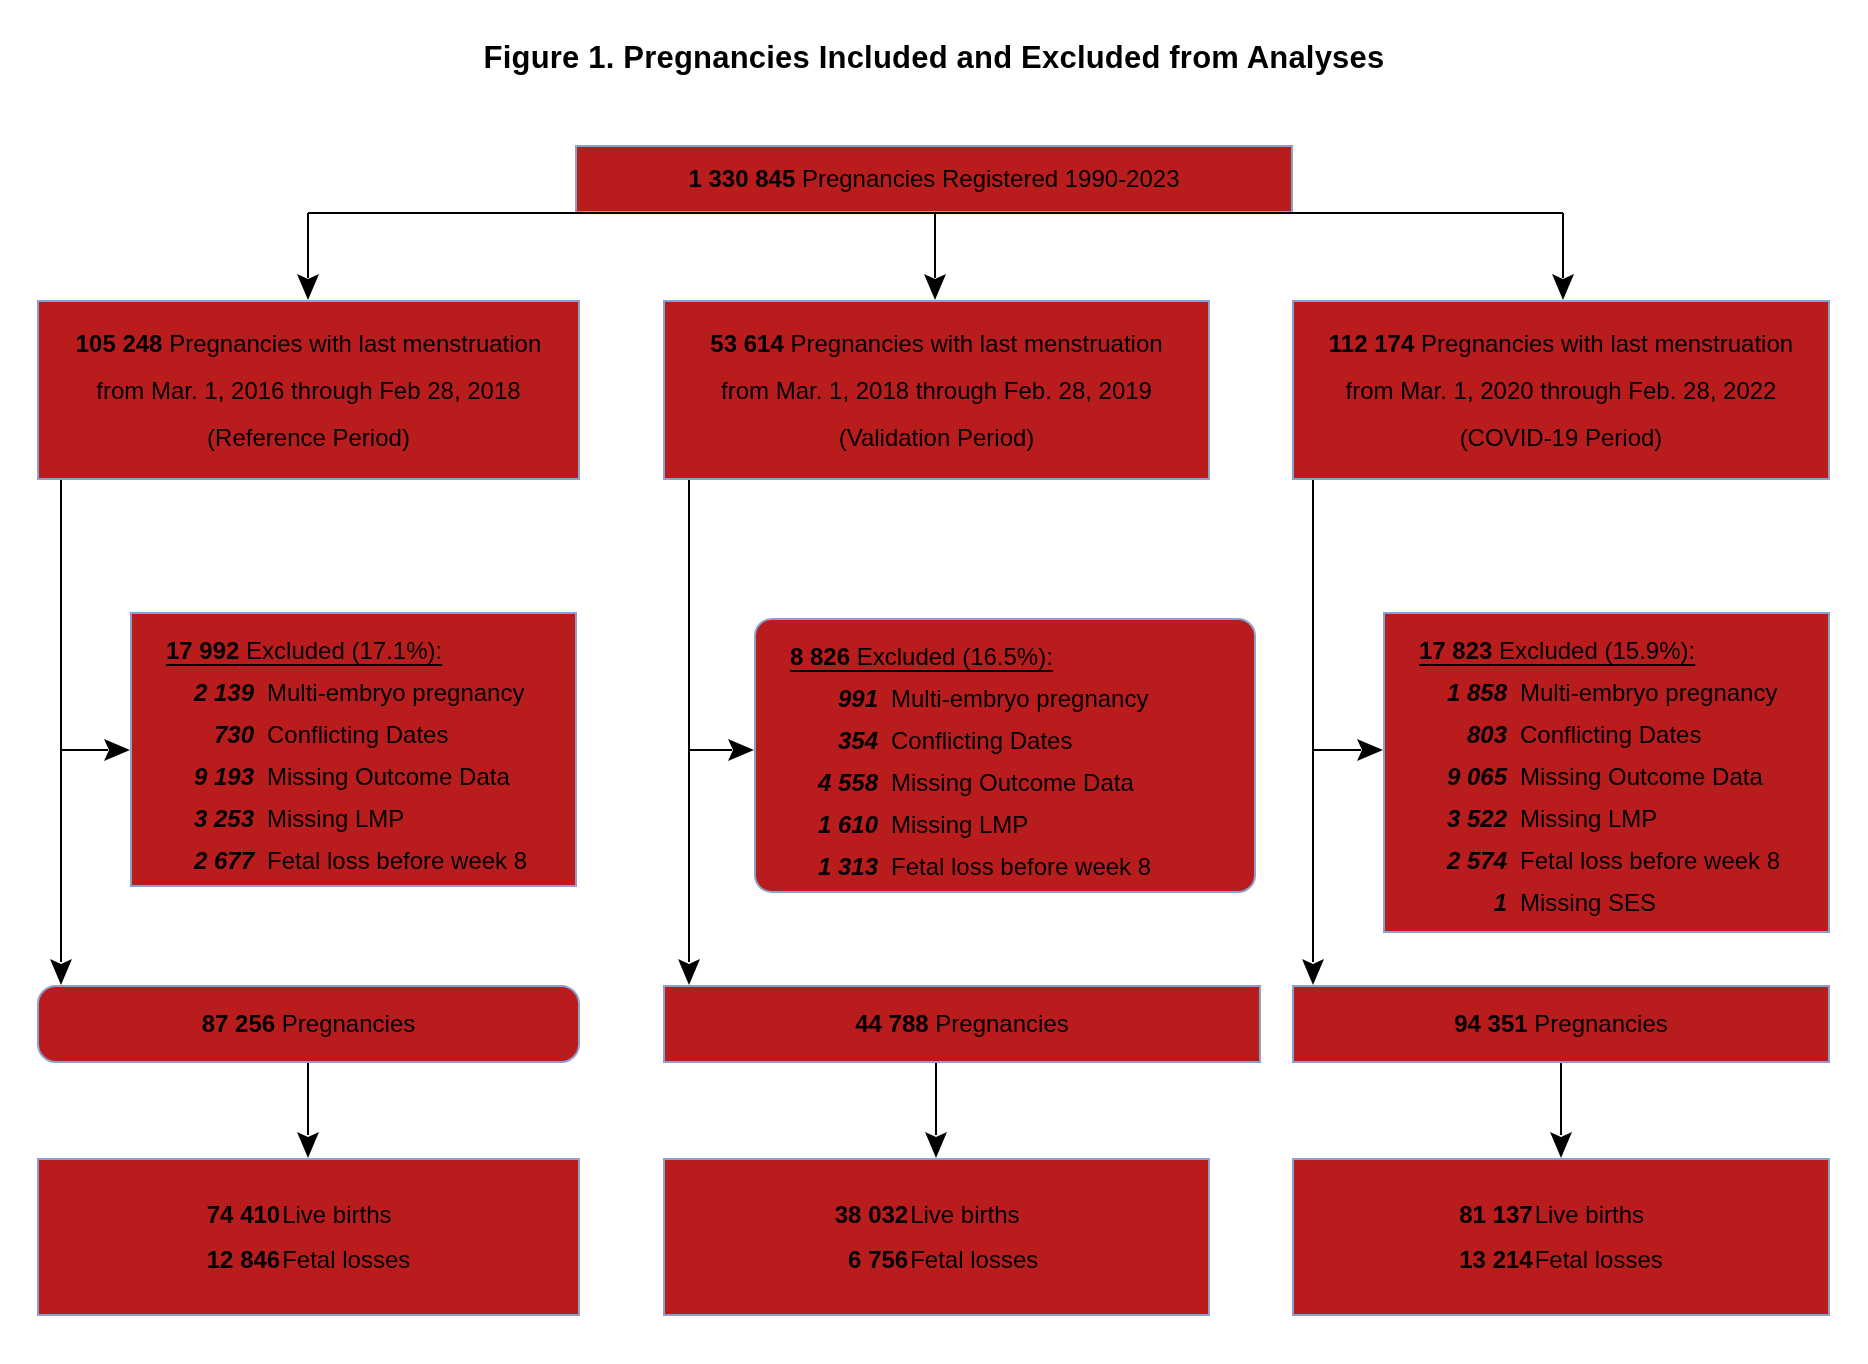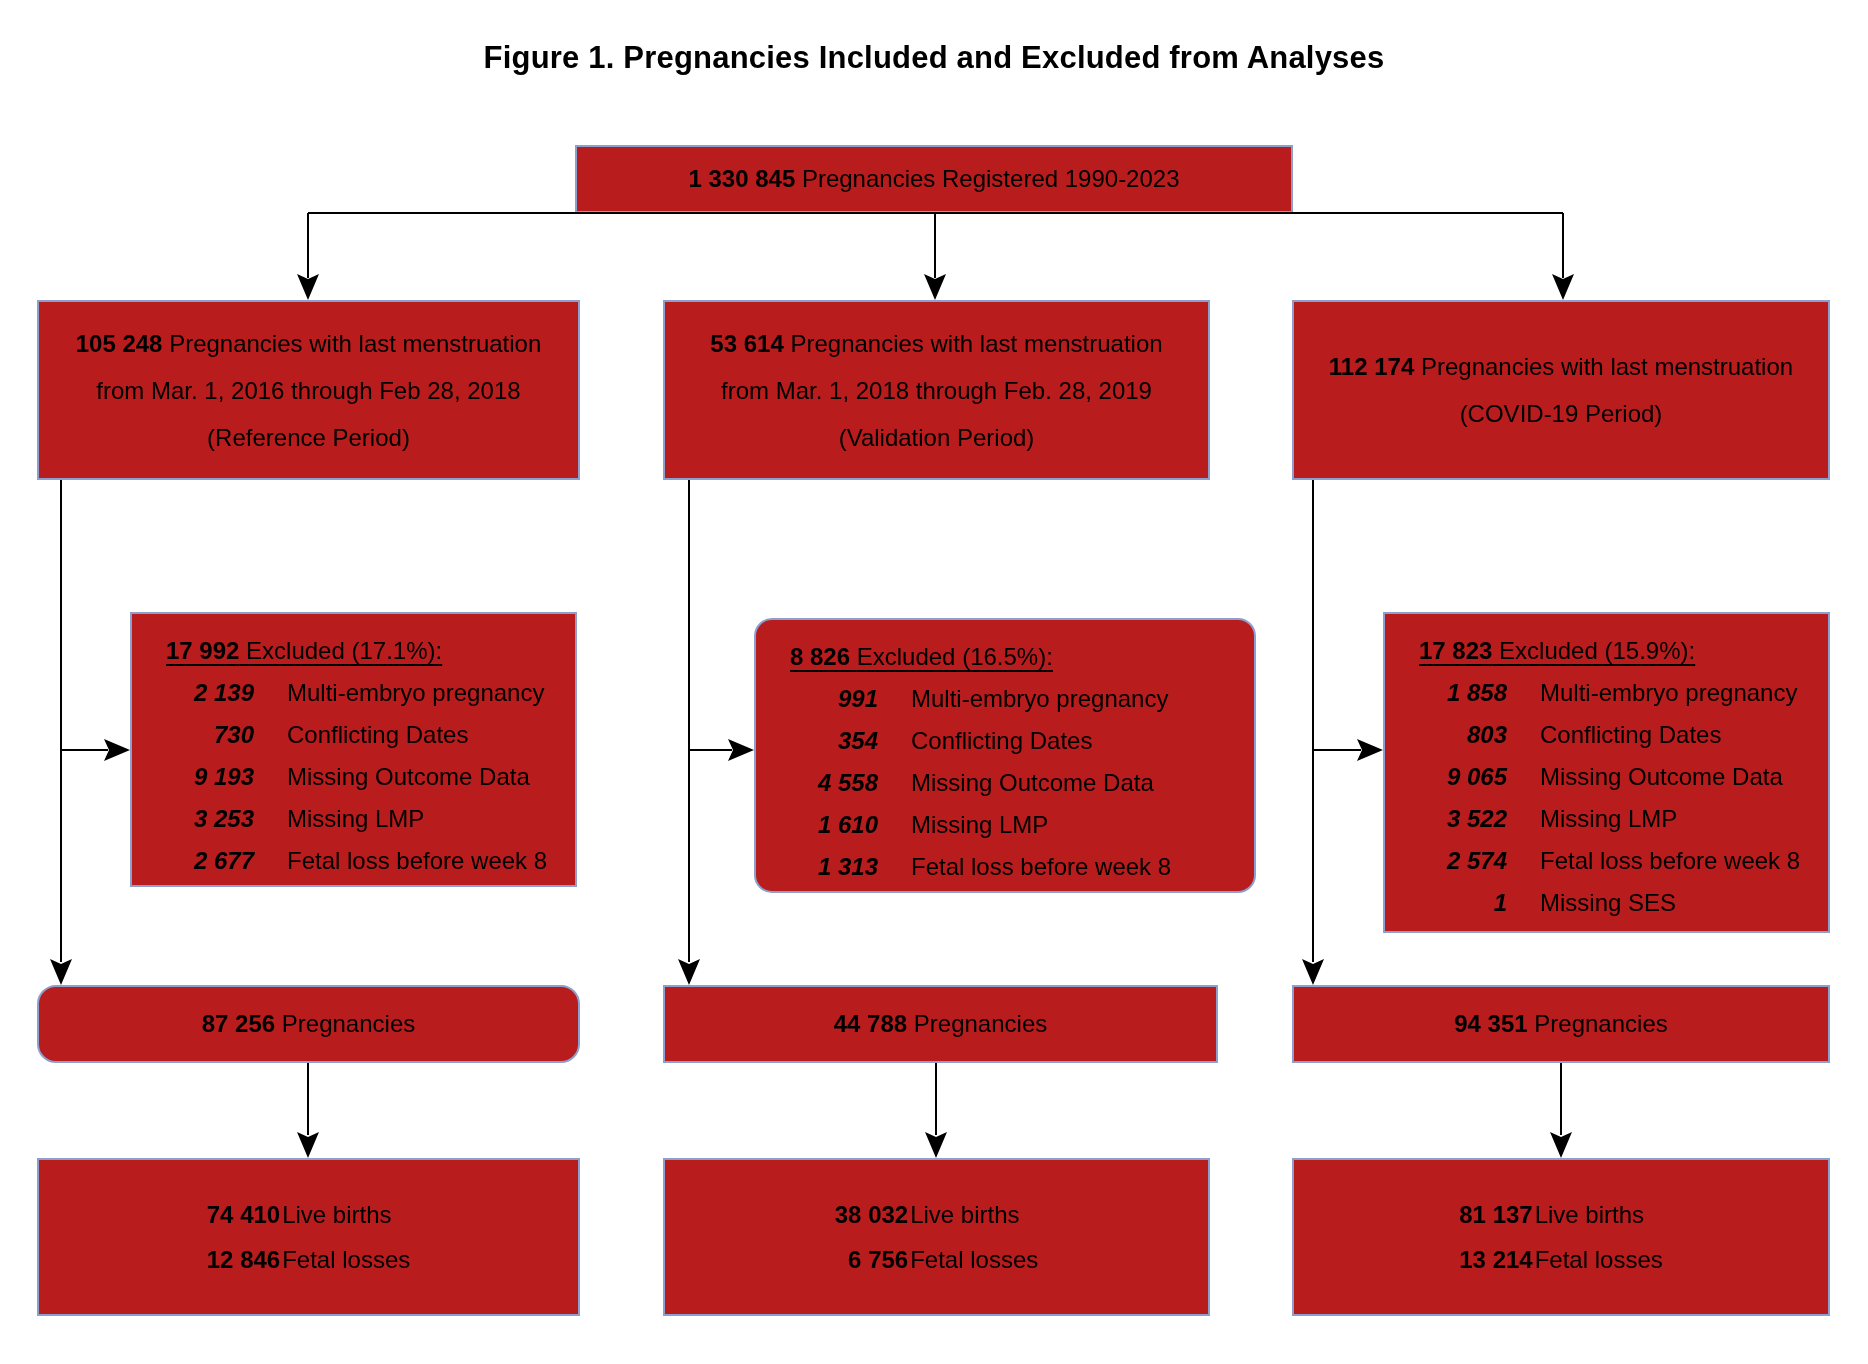--- a/index.html
+++ b/index.html
@@ -17,21 +17,21 @@
     font-size:24px;
   }
   .flexc { display:flex; align-items:center; justify-content:center; }
 
   .period-lines { text-align:center; line-height:47px; }
 
   .excl { padding-top:16px; line-height:42px; }
   .excl-header { margin-left:34px; text-decoration:underline; text-underline-offset:5px; }
   .excl-grid { display:grid; grid-template-columns:122px auto; column-gap:13px; }
   .excl-grid .num { text-align:right; font-weight:bold;font-style:italic; }
-  .excl-grid .lbl { text-align:left;margin-left:20px; }
+  .excl-grid .lbl { text-align:left; }
 
   .outcome-grid { display:inline-grid; grid-template-columns:auto auto; column-gap:2px; line-height:45px; }
   .outcome-grid .num { text-align:right; font-weight:bold; }
   .outcome-grid .lbl { text-align:left; }
 
   b { font-weight:bold; }
   svg.connectors { position:absolute; left:0; top:0; pointer-events:none; }
 </style>
 </head>
 <body>
@@ -101,36 +101,37 @@
         <div class="lbl">Conflicting Dates</div>
       <div class="num">4 558</div>
         <div class="lbl">Missing Outcome Data</div>
       <div class="num">1 610</div>
         <div class="lbl">Missing LMP</div>
       <div class="num">1 313</div>
         <div class="lbl">Fetal loss before week 8</div>
     </div>
   </div>
 
-  <div class="box flexc" style="left:663px; top:985px; width:555px; height:78px;">
+  <div class="box flexc" style="left:663px; top:985px; width:598px; height:78px;">
     <span><b>44 788</b> <span>Pregnancies</span></span>
   </div>
 
   <div class="box flexc" style="left:663px; top:1158px; width:547px; height:158px;">
     <div class="outcome-grid">
       <div class="num">38 032</div>
         <div class="lbl">Live births</div>
       <div class="num">6 756</div>
         <div class="lbl">Fetal losses</div>
     </div>
   </div>
 
   <div class="box flexc" style="left:1292px; top:300px; width:538px; height:180px;">
     <div class="period-lines">
       <div><b>112 174</b> <span>Pregnancies with last menstruation</span></div>
+      <div>from Mar. 1, 2020 through Feb. 28, 2022</div>
       <div>(COVID-19 Period)</div>
     </div>
   </div>
 
   <div class="box excl" style="left:1383px; top:612px; width:447px; height:321px;">
     <div class="excl-header"><b>17 823</b> <span>Excluded (15.9%):</span></div>
     <div class="excl-grid">
       <div class="num">1 858</div>
         <div class="lbl">Multi-embryo pregnancy</div>
       <div class="num">803</div>

